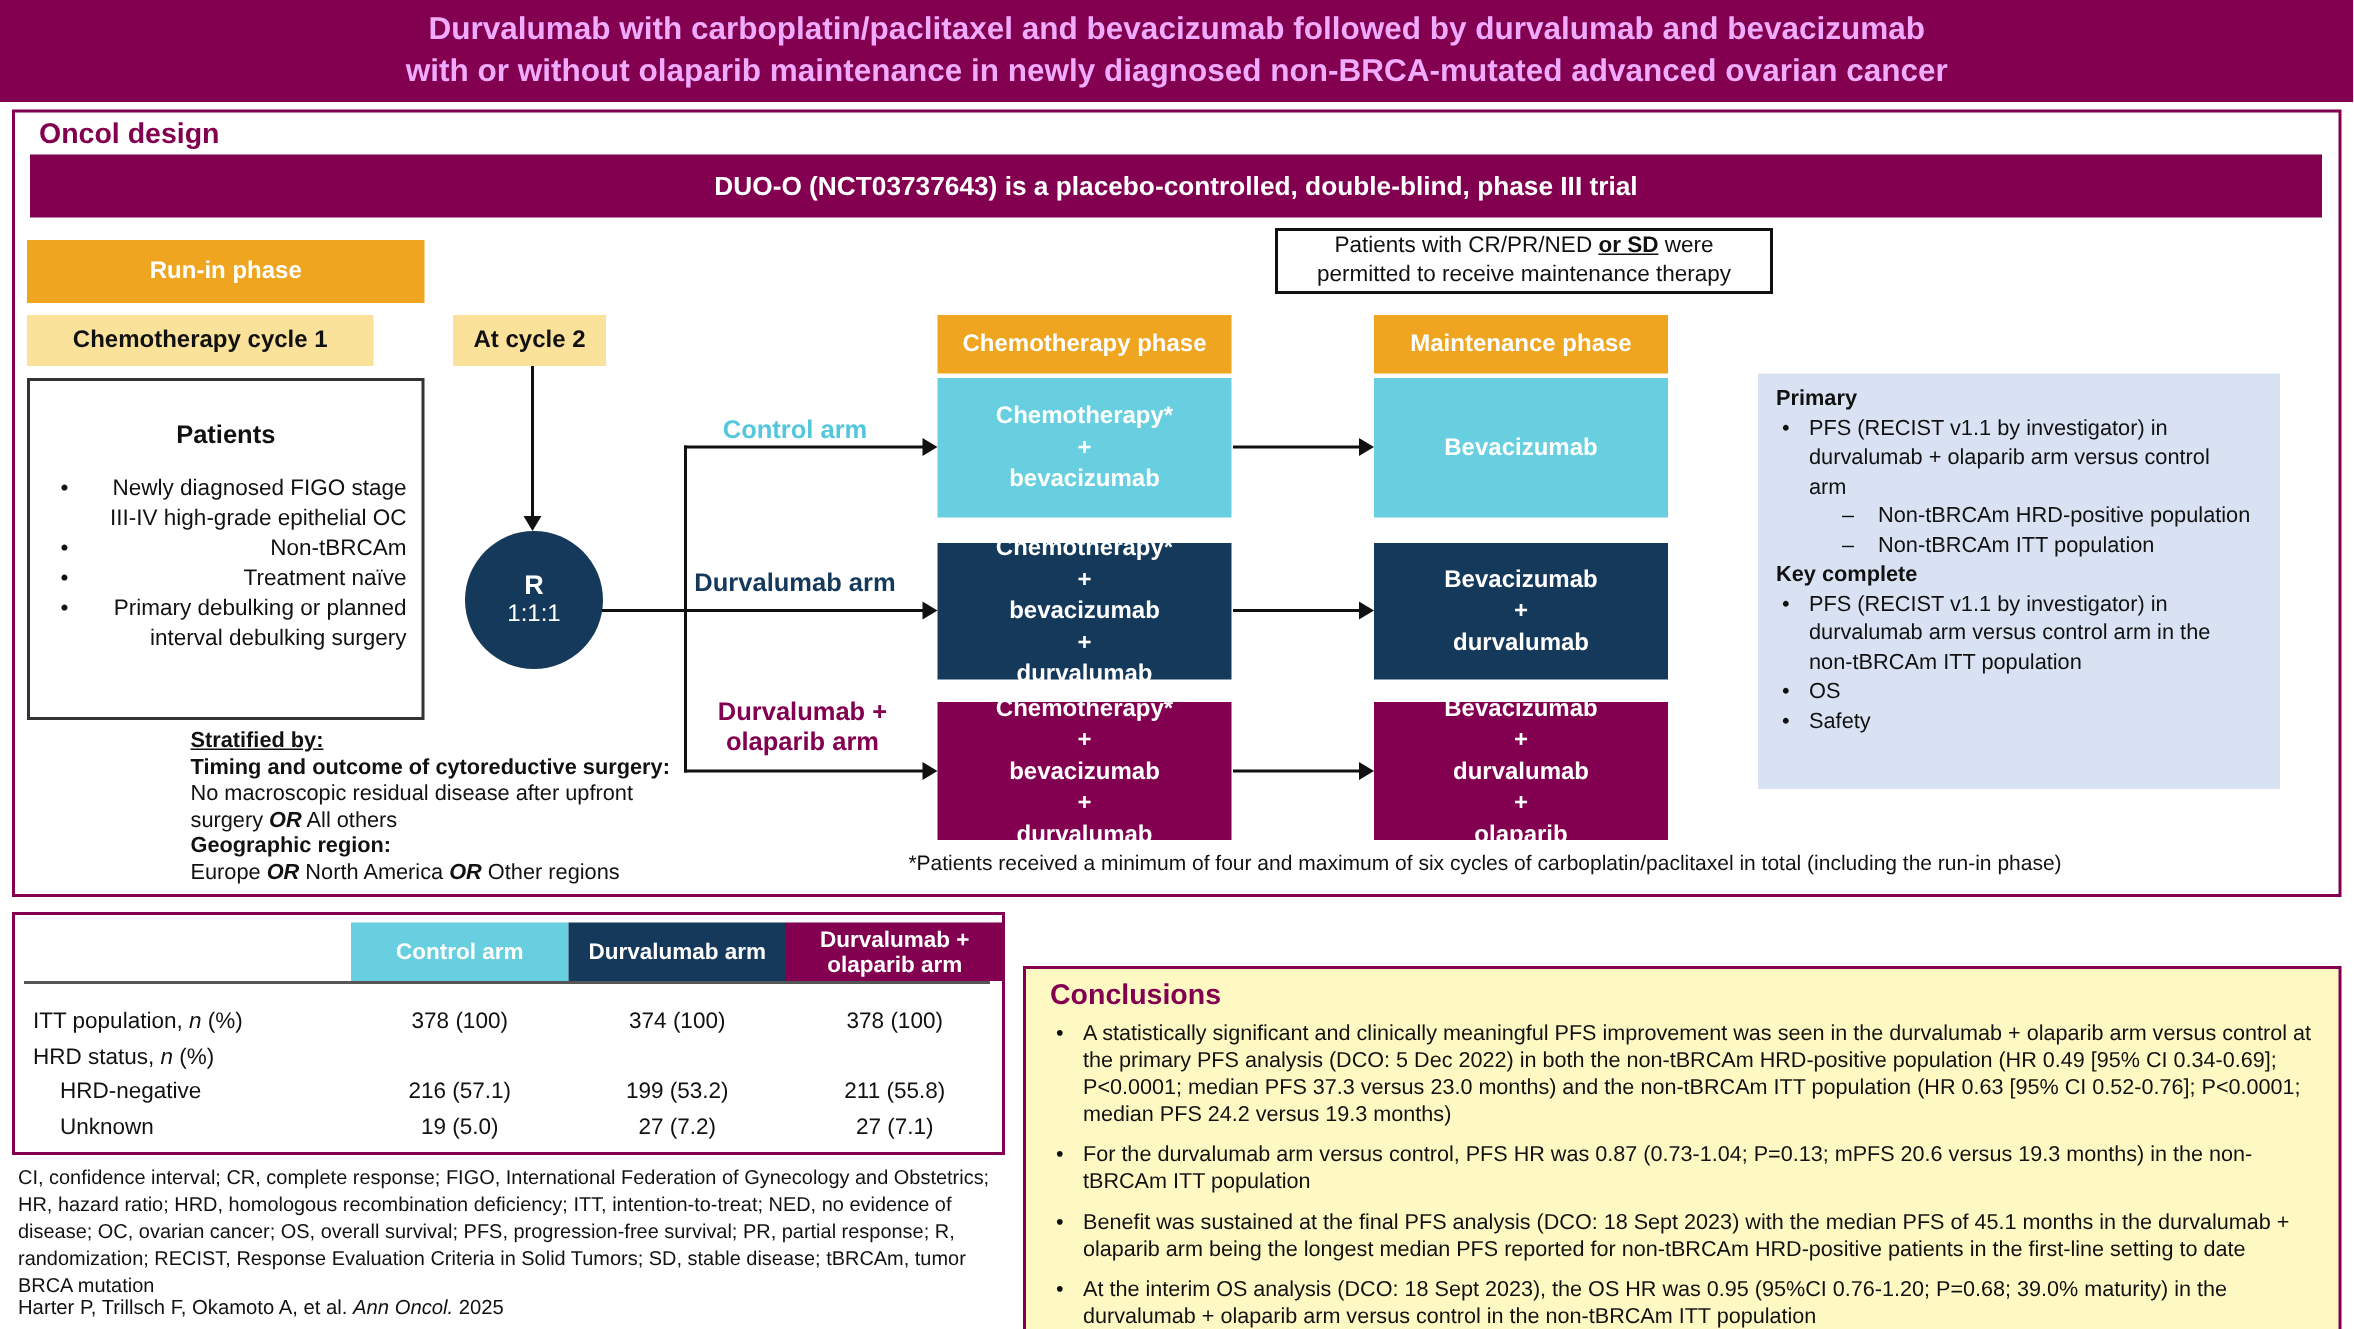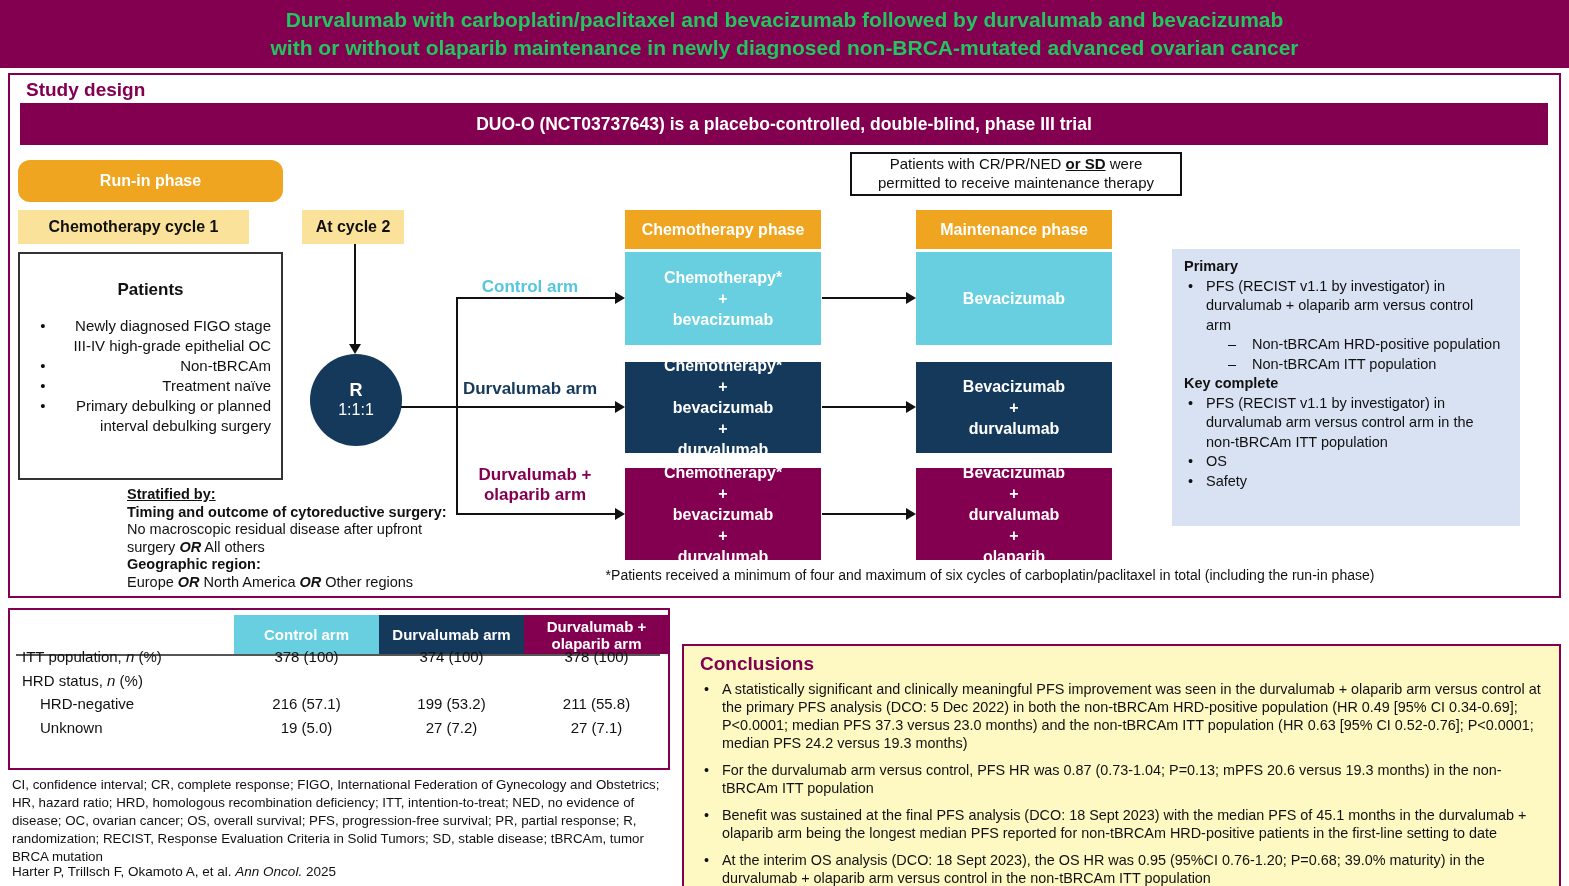--- a/index.html
+++ b/index.html
@@ -3,31 +3,31 @@
 <meta charset="utf-8">
 <style>
   * { margin:0; padding:0; box-sizing:border-box; }
   html,body { background:#fff; }
   body { font-family:"Liberation Sans", sans-serif; color:#111; }
   #root { position:relative; width:1569px; height:886px; background:#fff; overflow:hidden; }
 
   
   .title-bar { position:absolute; left:0; top:0; width:1569px; height:68px; background:#830051;
                display:flex; flex-direction:column; align-items:center; justify-content:center; }
-  .title-line { color:#22c55e; font-weight:bold; font-size:21px; line-height:28px; text-align:center; }
+  .title-line { color:#f0abfc; font-weight:bold; font-size:21px; line-height:28px; text-align:center; }
 
   
   .sd-panel { position:absolute; left:8px; top:73px; width:1553px; height:525px; border:2.5px solid #830051; background:#fff; }
   .sd-title { position:absolute; left:26px; top:79px; color:#830051; font-weight:bold; font-size:19px; }
   .sd-banner { position:absolute; left:20px; top:103px; width:1528px; height:42px; background:#830051;
                display:flex; align-items:center; justify-content:center; }
   .sd-banner span { color:#fff; font-weight:bold; font-size:17.5px; }
 
   .runin-box { position:absolute; left:18px; top:160px; width:265px; height:42px; background:#EFA51F;
-               display:flex; align-items:center; justify-content:center; color:#fff; font-weight:bold; font-size:16px;border-radius:12px; }
+               display:flex; align-items:center; justify-content:center; color:#fff; font-weight:bold; font-size:16px; }
   .note-box { position:absolute; left:850px; top:152px; width:332px; height:44px; border:2px solid #111; background:#fff;
               display:flex; align-items:flex-start; justify-content:center; text-align:center; font-size:15px; line-height:19px; padding:0 10px; }
   .note-emph { font-weight:bold; text-decoration:underline; }
 
   .cycle-box { position:absolute; background:#FBE29B; display:flex; align-items:center; justify-content:center;
                font-weight:bold; font-size:16px; color:#111; }
   #cycle1-box { left:18px; top:210px; width:231px; height:34px; }
   #cycle2-box { left:302px; top:210px; width:102px; height:34px; }
 
   .patients-box { position:absolute; left:18px; top:252px; width:265px; height:228px; border:2px solid #333; background:#fff; padding:26px 10px 8px 10px; }
@@ -87,21 +87,21 @@
   .footnote { position:absolute; left:430px; top:567px; width:1120px; text-align:center; font-size:14px; color:#111; }
 
   
   .tbl-box { position:absolute; left:8px; top:608px; width:662px; height:162px; border:2.5px solid #830051; background:#fff; }
   .tbl-header { position:absolute; top:5px; height:39px; width:145px; display:flex; align-items:center; justify-content:center;
                 color:#fff; font-weight:bold; font-size:15px; text-align:center; line-height:17px; padding:0 6px; }
   #tbl-h-0 { left:224px; background:#67CFDF; }
   #tbl-h-1 { left:369px; background:#15395B; }
   #tbl-h-2 { left:514px; background:#830051; }
   .tbl-rule { position:absolute; left:6px; top:44px; width:644px; height:2px; background:#555; }
-  .tbl-rows { position:absolute; left:0; top:36px; width:657px; }
+  .tbl-rows { position:absolute; left:0; top:60px; width:657px; }
   .t-row { position:relative; height:23.6px; font-size:15px; }
   .t-label { position:absolute; left:12px; top:2px; white-space:nowrap; }
   .t-label.ind { left:30px; }
   .t-val { position:absolute; top:2px; width:145px; text-align:center; }
   .t-val.v0 { left:224px; } .t-val.v1 { left:369px; } .t-val.v2 { left:514px; }
 
   .abbrev { position:absolute; left:12px; top:776px; width:660px; font-size:13.3px; line-height:18px; }
   .citation { position:absolute; left:12px; top:864px; font-size:13.5px; }
   .citation .journal { font-style:italic; }
 
@@ -116,21 +116,21 @@
 <body>
 
 <div id="root">
 
   <div class="title-bar">
     <div class="title-line">Durvalumab with carboplatin/paclitaxel and bevacizumab followed by durvalumab and bevacizumab</div>
     <div class="title-line">with or without olaparib maintenance in newly diagnosed non-BRCA-mutated advanced ovarian cancer</div>
   </div>
 
   <div class="sd-panel"></div>
-  <div class="sd-title">Study design</div>
+  <div class="sd-title">Oncol design</div>
 
   <div class="sd-banner">
     <span>DUO-O (NCT03737643) is a placebo-controlled, double-blind, phase III trial</span>
   </div>
 
   <div class="runin-box">Run-in phase</div>
 
   <div class="note-box">
     <span><span>Patients with CR/PR/NED </span><span class="note-emph">or SD</span><span> were permitted to receive maintenance therapy</span></span>
   </div>

